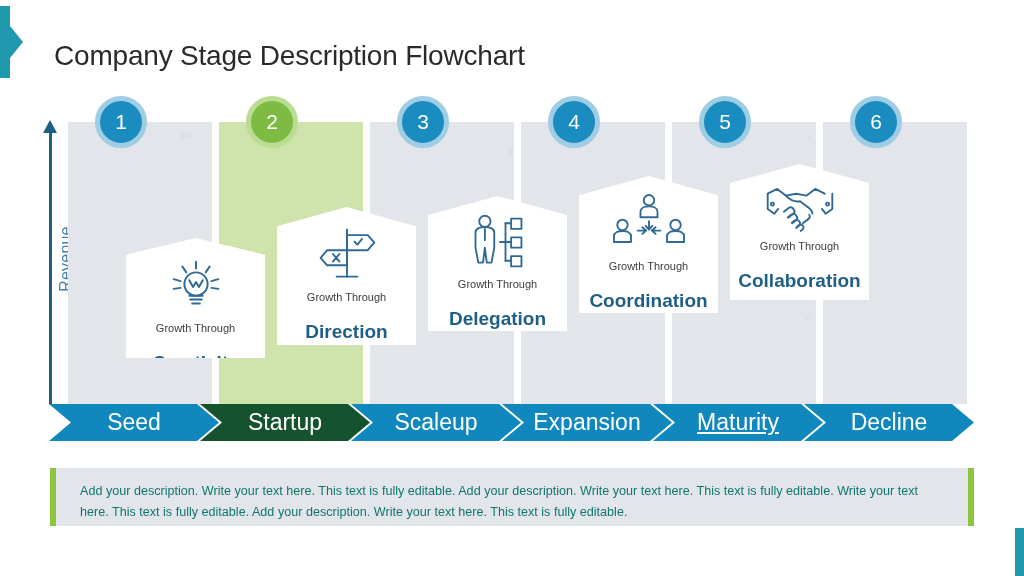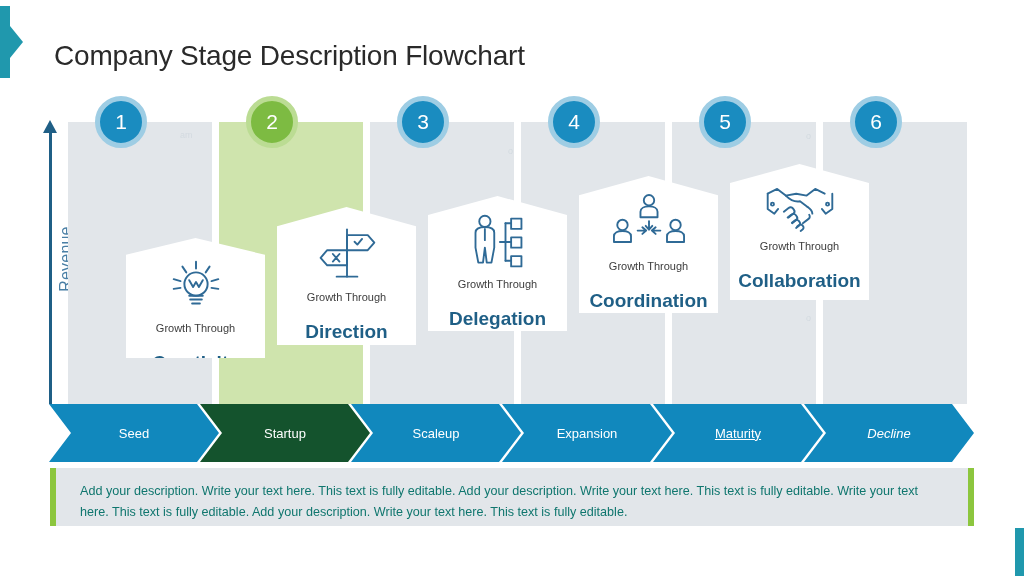--- a/index.html
+++ b/index.html
@@ -112,24 +112,24 @@
     border: 5px solid #9ecde4;
   }
   .numcircle.green {
     background: #7dbb42;
     border-color: #bbdc93;
   }
 
   
   .ribbon { position: absolute; left: 49px; top: 404px; height: 46px; }
   .chev {
-    position: absolute; top: 0; height: 58px;
+    position: absolute; top: 0; height: 37px;
     background: #1188bd;
     display: flex; align-items: center; justify-content: center;
-    color: #ffffff; font-size: 13px;
+    color: #ffffff; font-size: 23px;
     clip-path: polygon(0 0, calc(100% - 22px) 0, 100% 50%, calc(100% - 22px) 100%, 0 100%, 22px 50%);
   }
   .chev.first {
     clip-path: polygon(0 0, calc(100% - 22px) 0, 100% 50%, calc(100% - 22px) 100%, 0 100%, 22px 50%);
   }
   .chev.green { background: #14532d; }
 
   
   .descbox {
     position: absolute; left: 50px; top: 468px;
@@ -293,21 +293,21 @@
         <div class="numcircle" style="left: 699px; top: 96px;">5</div>
         <div class="numcircle" style="left: 850px; top: 96px;">6</div>
       </div>
 
     <div class="ribbon" id="ribbon">
         <div class="chev first" style="left: 0px; width: 170px;">Seed</div>
         <div class="chev green" style="left: 151px; width: 170px;">Startup</div>
         <div class="chev" style="left: 302px; width: 170px;">Scaleup</div>
         <div class="chev" style="left: 453px; width: 170px;">Expansion</div>
         <div class="chev" style="left: 604px; width: 170px; text-decoration: underline;">Maturity</div>
-        <div class="chev" style="left: 755px; width: 170px; font-style: italic;">Decline</div>
+        <div class="chev" style="left: 755px; width: 170px;">Decline</div>
       </div>
   </div>
 
   <div class="descbox"></div>
   <div class="desc-bar-left"></div>
   <div class="desc-bar-right"></div>
   <div class="desc-text">Add your description. Write your text here. This text is fully editable.  Add your description. Write your text here. This text is fully editable. Write your text here. This text is fully editable. Add your description. Write your text here. This text is fully editable.</div>
 
 </div>
 

